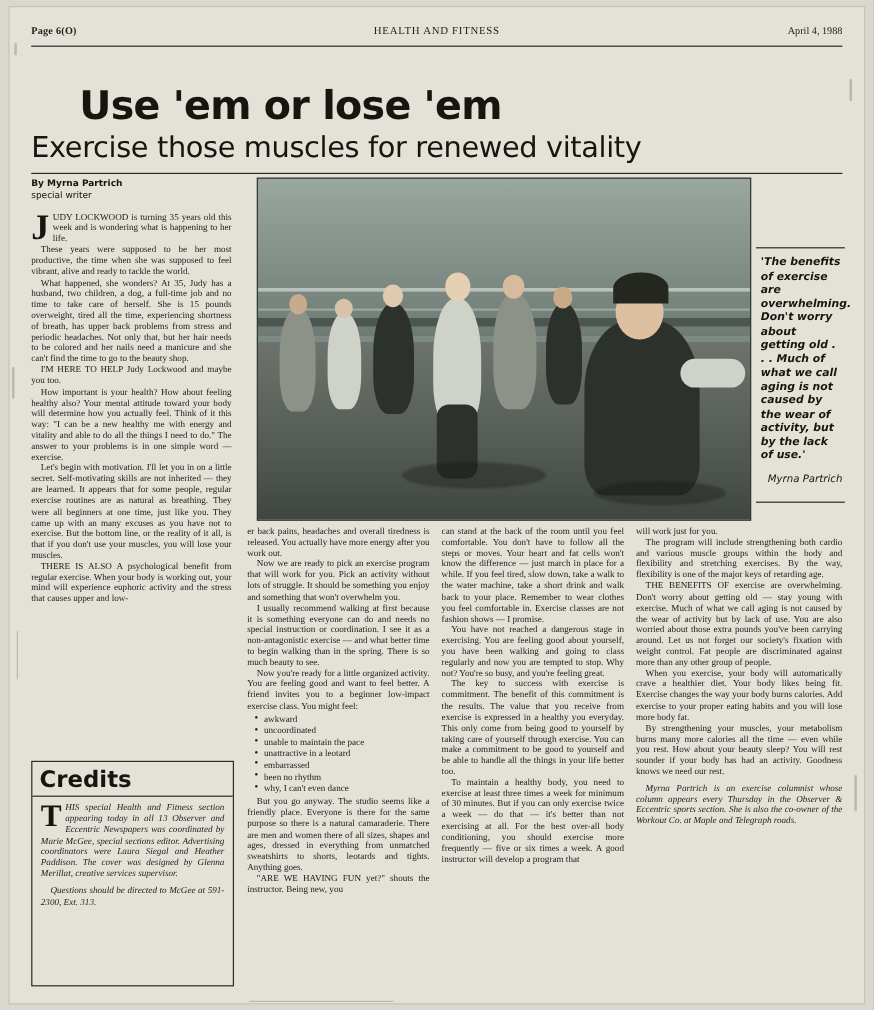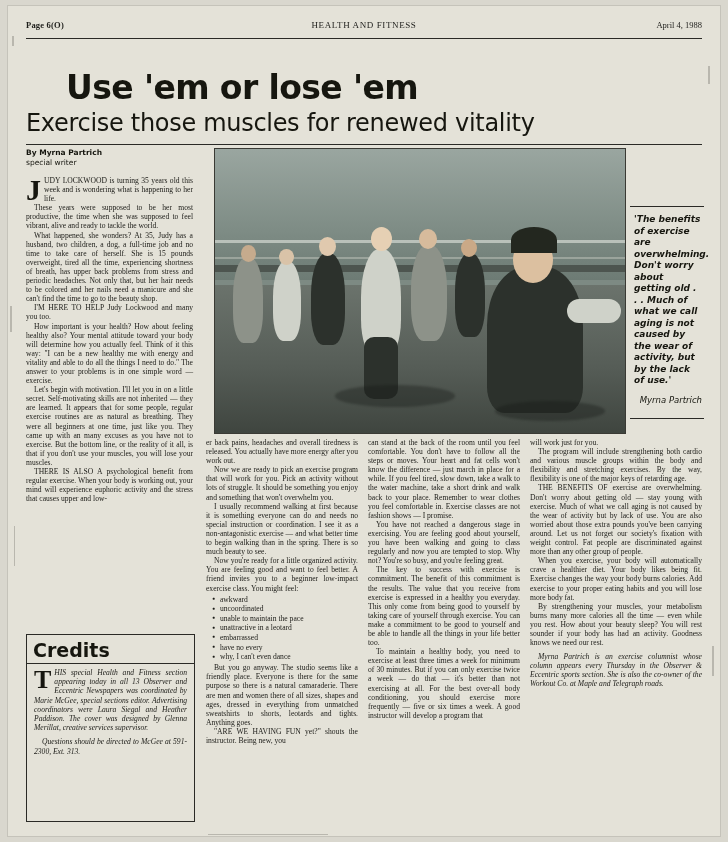--- a/index.html
+++ b/index.html
@@ -346,38 +346,38 @@
     <div class="pullquote">
       <div>'The benefits of exercise are overwhelming. Don't worry about getting old . . . Much of what we call aging is not caused by the wear of activity, but by the lack of use.'</div>
       <div class="attrib">Myrna Partrich</div>
     </div>
     <div class="pq-rule-bot"></div>
 
     <div class="col col1">
       <p class="noind"><span class="dropcap">J</span><span>UDY LOCKWOOD is turning 35 years old this week and is wondering what is happening to her life.</span></p>
       <p>These years were supposed to be her most productive, the time when she was supposed to feel vibrant, alive and ready to tackle the world.</p>
       <p>What happened, she wonders? At 35, Judy has a husband, two children, a dog, a full-time job and no time to take care of herself. She is 15 pounds overweight, tired all the time, experiencing shortness of breath, has upper back problems from stress and periodic headaches. Not only that, but her hair needs to be colored and her nails need a manicure and she can't find the time to go to the beauty shop.</p>
-      <p>I'M HERE TO HELP Judy Lockwood and many you too.</p>
+      <p>I'M HERE TO HELP Judy Lockwood and maybe you too.</p>
       <p>How important is your health? How about feeling healthy also? Your mental attitude toward your body will determine how you actually feel. Think of it this way: "I can be a new healthy me with energy and vitality and able to do all the things I need to do." The answer to your problems is in one simple word — exercise.</p>
       <p>Let's begin with motivation. I'll let you in on a little secret. Self-motivating skills are not inherited — they are learned. It appears that for some people, regular exercise routines are as natural as breathing. They were all beginners at one time, just like you. They came up with an many excuses as you have not to exercise. But the bottom line, or the reality of it all, is that if you don't use your muscles, you will lose your muscles.</p>
       <p>THERE IS ALSO A psychological benefit from regular exercise. When your body is working out, your mind will experience euphoric activity and the stress that causes upper and low-</p>
     </div>
 
     <div class="col col2">
       <p class="noind">er back pains, headaches and overall tiredness is released. You actually have more energy after you work out.</p>
       <p>Now we are ready to pick an exercise program that will work for you. Pick an activity without lots of struggle. It should be something you enjoy and something that won't overwhelm you.</p>
       <p>I usually recommend walking at first because it is something everyone can do and needs no special instruction or coordination. I see it as a non-antagonistic exercise — and what better time to begin walking than in the spring. There is so much beauty to see.</p>
       <p>Now you're ready for a little organized activity. You are feeling good and want to feel better. A friend invites you to a beginner low-impact exercise class. You might feel:</p>
       <ul class="bullets">
         <li>awkward</li>
         <li>uncoordinated</li>
         <li>unable to maintain the pace</li>
         <li>unattractive in a leotard</li>
         <li>embarrassed</li>
-        <li>have no every</li>
+        <li>been no rhythm</li>
         <li>why, I can't even dance</li>
       </ul>
       <p>But you go anyway. The studio seems like a friendly place. Everyone is there for the same purpose so there is a natural camaraderie. There are men and women there of all sizes, shapes and ages, dressed in everything from unmatched sweatshirts to shorts, leotards and tights. Anything goes.</p>
       <p>"ARE WE HAVING FUN yet?" shouts the instructor. Being new, you</p>
     </div>
 
     <div class="col col3">
       <p class="noind">can stand at the back of the room until you feel comfortable. You don't have to follow all the steps or moves. Your heart and fat cells won't know the difference — just march in place for a while. If you feel tired, slow down, take a walk to the water machine, take a short drink and walk back to your place. Remember to wear clothes you feel comfortable in. Exercise classes are not fashion shows — I promise.</p>
       <p>You have not reached a dangerous stage in exercising. You are feeling good about yourself, you have been walking and going to class regularly and now you are tempted to stop. Why not? You're so busy, and you're feeling great.</p>
       <p>The key to success with exercise is commitment. The benefit of this commitment is the results. The value that you receive from exercise is expressed in a healthy you everyday. This only come from being good to yourself by taking care of yourself through exercise. You can make a commitment to be good to yourself and be able to handle all the things in your life better too.</p>

